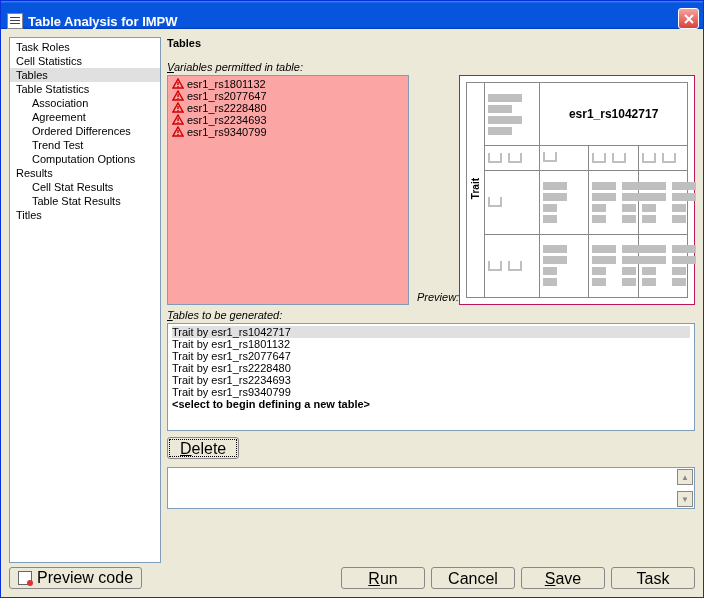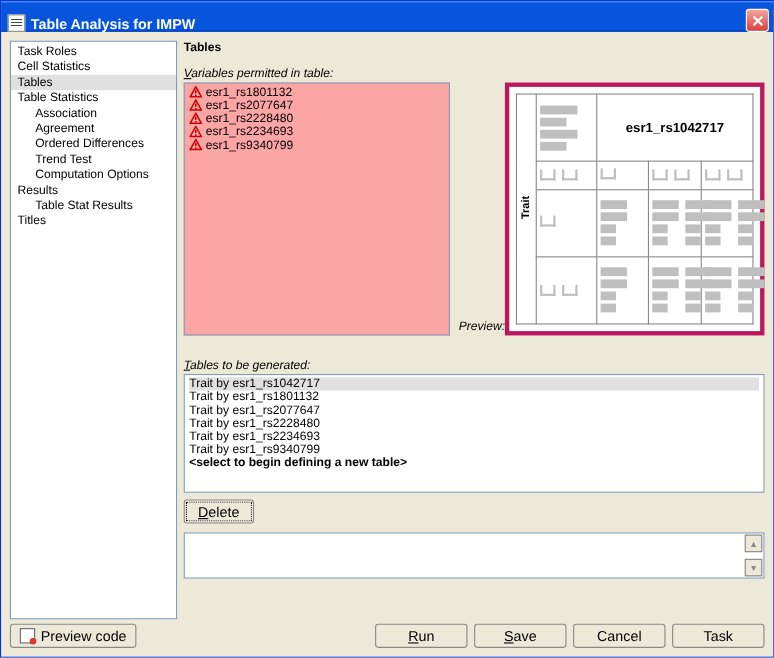--- a/index.html
+++ b/index.html
@@ -19,39 +19,39 @@
 .content { flex: 1; display: flex; flex-direction: column; min-width: 0; }
 .content-title { font-weight: bold; font-size: 11px; margin-bottom: 12px; }
 .upper { display: flex; gap: 8px; }
 .var-block { flex: 0 0 242px; display: flex; flex-direction: column; }
 .lbl { font-size: 11px; margin-bottom: 2px; font-style: italic; }
 .listbox { background: #fca5a5; border: 1px solid #7f9db9; height: 230px; overflow: auto; padding: 2px; }
 .var-row { display: flex; align-items: center; gap: 3px; padding: 0 2px; cursor: default; }
 .tri-icon { width: 12px; height: 12px; display: inline-flex; align-items: center; justify-content: center; }
 .tri-icon svg { width: 12px; height: 12px; }
 .preview-block { flex: 1; display: flex; flex-direction: row; align-items: flex-end; }
-.preview-box { background: #fff; border: 4px solid #be185d; height: 230px; padding: 6px; }
+.preview-box { background: #fff; border: 1px solid #be185d; height: 230px; padding: 6px; }
 .preview-table { width: 100%; height: 100%; border-collapse: collapse; table-layout: fixed; }
 .preview-table td, .preview-table th { border: 1px solid #888; padding: 3px; }
 .preview-yaxis { width: 18px; text-align: center; font-weight: bold; font-size: 10px; }
 .preview-yaxis span { writing-mode: vertical-rl; transform: rotate(180deg); display: inline-block; }
 .preview-header { text-align: center; font-weight: bold; font-size: 12px; }
 .stub-col { width: 55px; }
 .ghost { display: inline-block; background: #bfbfbf; height: 8px; }
 .ghost.sm { width: 14px; } .ghost.md { width: 24px; } .ghost.lg { width: 34px; }
 .ghost-u { display: inline-block; width: 14px; height: 10px; border: 2px solid #bfbfbf; border-top: none; }
 .cell-stack { display: flex; flex-direction: column; gap: 3px; align-items: flex-start; }
 .cell-hstack { display:flex; gap:6px; }
-.tables-block { margin-top: 21px; }
+.tables-block { margin-top: 4px; }
 .tables-list { background: #fff; border: 1px solid #7f9db9; height: 108px; overflow: auto; padding: 2px 4px; }
 .tables-list div { padding: 0; }
 .tables-list .selected { background: #e0e0e0; }
 .tables-list .placeholder { font-weight: bold; }
 .delete-row { margin-top: 6px; }
-.btn { background: #ece9d8; border: 1px solid #888; border-radius: 3px; padding: 2px 12px; font-family: inherit; font-size: 13px; cursor: pointer; height: 22px; }
+.btn { background: #ece9d8; border: 1px solid #888; border-radius: 3px; padding: 2px 12px; font-family: inherit; font-size: 16px; cursor: pointer; height: 22px; }
 .btn:focus, .btn.focused { outline: 1px dotted #000; outline-offset: -3px; }
 .hint-box { background: #fff; border: 1px solid #7f9db9; height: 42px; margin-top: 8px; position: relative; }
 .scroll-arrow { position: absolute; right: 1px; width: 16px; height: 16px; background: #ece9d8; border: 1px solid #888; display: flex; align-items: center; justify-content: center; font-size: 8px; color: #888; }
 .scroll-arrow.up { top: 1px; } .scroll-arrow.down { bottom: 1px; }
 .bottom-row { display: flex; align-items: center; gap: 6px; margin-top: 4px; }
 .bottom-row .spacer { flex: 1; }
 .btn.wide { width: 84px; text-align: center; }
 .preview-code-btn { display: inline-flex; align-items: center; gap: 5px; padding: 2px 8px; }
 .note-icon { width: 14px; height: 14px; position: relative; }
 .note-icon::before { content: ""; position: absolute; inset: 0; background: #fff; border: 1px solid #666; }
@@ -79,20 +79,21 @@
           <div class="nav-item">Task Roles</div>
           <div class="nav-item">Cell Statistics</div>
           <div class="nav-item selected">Tables</div>
           <div class="nav-item">Table Statistics</div>
           <div class="nav-item indent1">Association</div>
           <div class="nav-item indent1">Agreement</div>
           <div class="nav-item indent1">Ordered Differences</div>
           <div class="nav-item indent1">Trend Test</div>
           <div class="nav-item indent1">Computation Options</div>
           <div class="nav-item">Results</div>
+          <div class="nav-item indent1">Cell Stat Results</div>
           <div class="nav-item indent1">Table Stat Results</div>
           <div class="nav-item">Titles</div>
         </div>
 
       <div class="content">
         <div class="content-title">Tables</div>
 
         <div class="upper">
           <div class="var-block">
             <div class="lbl"><span class="u">V</span><span>ariables permitted in table:</span></div>
@@ -308,18 +309,18 @@
       </div>
     </div>
 
     <div class="bottom-row">
       <button class="btn preview-code-btn">
         <span class="note-icon"></span>
         <span>Preview code</span>
       </button>
       <span class="spacer"></span>
       <button class="btn wide"><span class="u">R</span>un</button>
+      <button class="btn wide">Cancel</button>
       <button class="btn wide"><span class="u">S</span>ave</button>
-      <button class="btn wide">Cancel</button>
       <button class="btn wide">Task</button>
     </div>
   </div>
 </div>
 
 </body></html>

